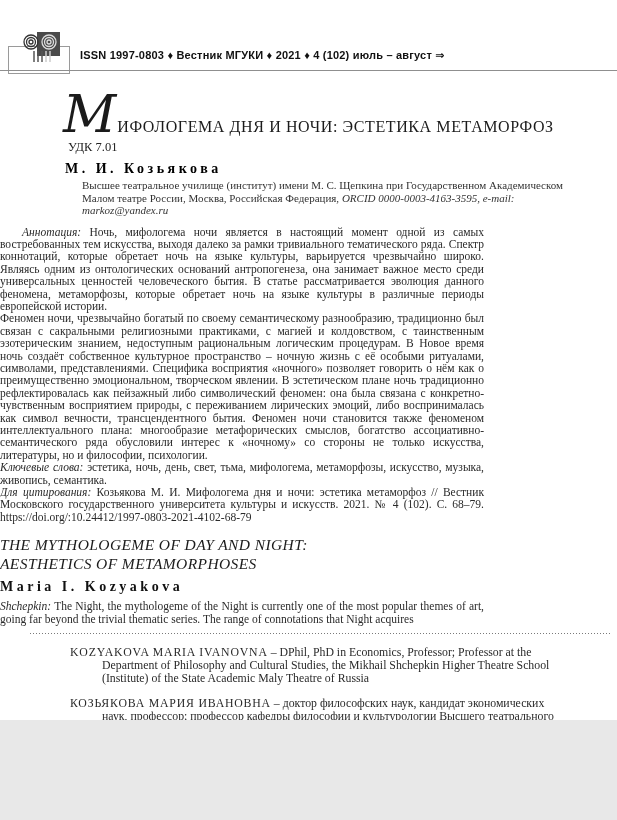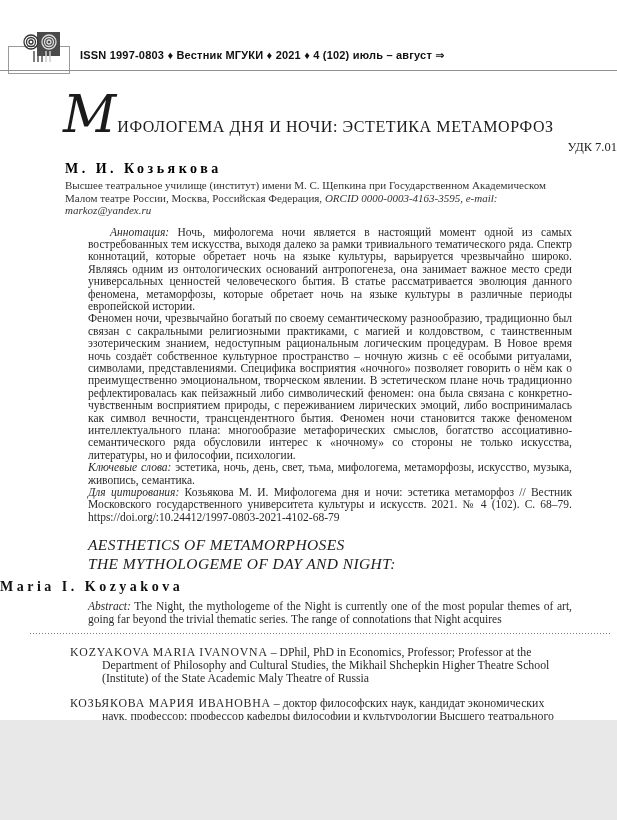--- a/index.html
+++ b/index.html
@@ -40,34 +40,34 @@
   .title {
     margin-left:63px; height:52px; white-space:nowrap; color:#1b1b1b;
   }
   .title-cap {
     font-style:italic; font-size:52px; line-height:52px;
     font-family:"DejaVu Serif","Liberation Serif",serif;
     margin-right:1px;
   }
   .title-rest { font-size:16px; letter-spacing:0.6px; }
 
-  .udk { margin-left:68px; font-size:12.5px; line-height:15px;text-align:right; }
+  .udk { margin-left:68px; font-size:12.5px; line-height:15px; }
   .doi-line { margin-left:68px; font-size:12.5px; line-height:15px; margin-top:2px; }
 
   .author-name {
     margin-left:65px; margin-top:6px;
     font-weight:bold; font-size:14px; letter-spacing:3.5px; line-height:16px; color:#000000;
   }
   .affil {
-    margin-left:65px; margin-top:2px;
+    margin-left:82px; margin-top:2px;
     font-size:11px; line-height:12.5px; max-width:505px; color:#333;font-family:Liberation Serif, serif;
   }
   .it { font-style:italic; }
 
-  .block-indent { margin-left:88px; width:484px; }
+  .block-indent { width:484px; }
 
   .abstract { margin-top:9px; }
   .abstract p, .kw, .cite, .abstract-en {
     font-size:11.5px; line-height:12.4px; text-align:justify; margin:0; color:#2a2a2a;
   }
   .p-first { text-indent:22px; }
   .kw  { margin-top:5px; }
   .cite { margin-top:6px; }
 
   .title-en {
@@ -146,29 +146,29 @@
     <div class="author-name">М. И. Козьякова</div>
     <div class="affil"><span>Высшее театральное училище (институт) имени М. С. Щепкина при Государственном Академическом Малом театре России, Москва, Российская Федерация, </span><span class="it">ORCID 0000-0003-4163-3595, e-mail: markoz@yandex.ru</span></div>
 
     <div class="block-indent abstract">
       <p class="p-first"><span class="it">Аннотация:</span> <span>Ночь, мифологема ночи является в настоящий момент одной из самых востребованных тем искусства, выходя далеко за рамки тривиального тематического ряда. Спектр коннотаций, которые обретает ночь на языке культуры, варьируется чрезвычайно широко. Являясь одним из онтологических оснований антропогенеза, она занимает важное место среди универсальных ценностей человеческого бытия. В статье рассматривается эволюция данного феномена, метаморфозы, которые обретает ночь на языке культуры в различные периоды европейской истории.</span></p>
       <p>Феномен ночи, чрезвычайно богатый по своему семантическому разнообразию, традиционно был связан с сакральными религиозными практиками, с магией и колдовством, с таинственным эзотерическим знанием, недоступным рациональным логическим процедурам. В Новое время ночь создаёт собственное культурное пространство – ночную жизнь с её особыми ритуалами, символами, представлениями. Специфика восприятия «ночного» позволяет говорить о нём как о преимущественно эмоциональном, творческом явлении. В эстетическом плане ночь традиционно рефлектировалась как пейзажный либо символический феномен: она была связана с конкретно-чувственным восприятием природы, с переживанием лирических эмоций, либо воспринималась как символ вечности, трансцендентного бытия. Феномен ночи становится также феноменом интеллектуального плана: многообразие метафорических смыслов, богатство ассоциативно-семантического ряда обусловили интерес к «ночному» со стороны не только искусства, литературы, но и философии, психологии.</p>
       <p class="kw"><span class="it">Ключевые слова:</span> <span>эстетика, ночь, день, свет, тьма, мифологема, метаморфозы, искусство, музыка, живопись, семантика.</span></p>
       <p class="cite"><span class="it">Для цитирования:</span> <span>Козьякова М. И.  Мифологема дня и ночи: эстетика метаморфоз // Вестник Московского государственного университета культуры и искусств. 2021. № 4 (102). С. 68–79. https://doi.org/:10.24412/1997-0803-2021-4102-68-79</span></p>
 
       <div class="title-en">
+        <div>THE MYTHOLOGEME OF DAY AND NIGHT:</div>
         <div>AESTHETICS OF METAMORPHOSES</div>
-        <div>THE MYTHOLOGEME OF DAY AND NIGHT:</div>
       </div>
     </div>
 
     <div class="author-en-name">Maria I. Kozyakova</div>
 
     <div class="block-indent">
-      <p class="abstract-en lead"><span class="it">Abstract:</span>  <span>The Night, the mythologeme of the Night is currently one of the most popular themes of art, going far beyond the trivial thematic series. The range of connotations that Night acquires</span></p>
+      <p class="abstract-en lead"><span class="it">Shchepkin:</span>  <span>The Night, the mythologeme of the Night is currently one of the most popular themes of art, going far beyond the trivial thematic series. The range of connotations that Night acquires</span></p>
     </div>
 
     <div class="dotted"></div>
 
     <div class="footnotes">
       <p class="fn"><span class="fn-name">KOZYAKOVA MARIA IVANOVNA</span><span> – DPhil, PhD in Economics, Professor; Professor at the Department of Philosophy and Cultural Studies, the Mikhail Shchepkin Higher Theatre School (Institute) of the State Academic Maly Theatre of Russia</span></p>
       <p class="fn"><span class="fn-name">КОЗЬЯКОВА МАРИЯ ИВАНОВНА</span><span> – доктор философских наук, кандидат экономических наук, профессор; профессор кафедры философии и культурологии Высшего театрального училища (института) имени М. С. Щепкина при Государственном Академическом Малом театре России</span></p>
     </div>
 
     <div class="copyright">© Козьякова М. И., 2021</div>

